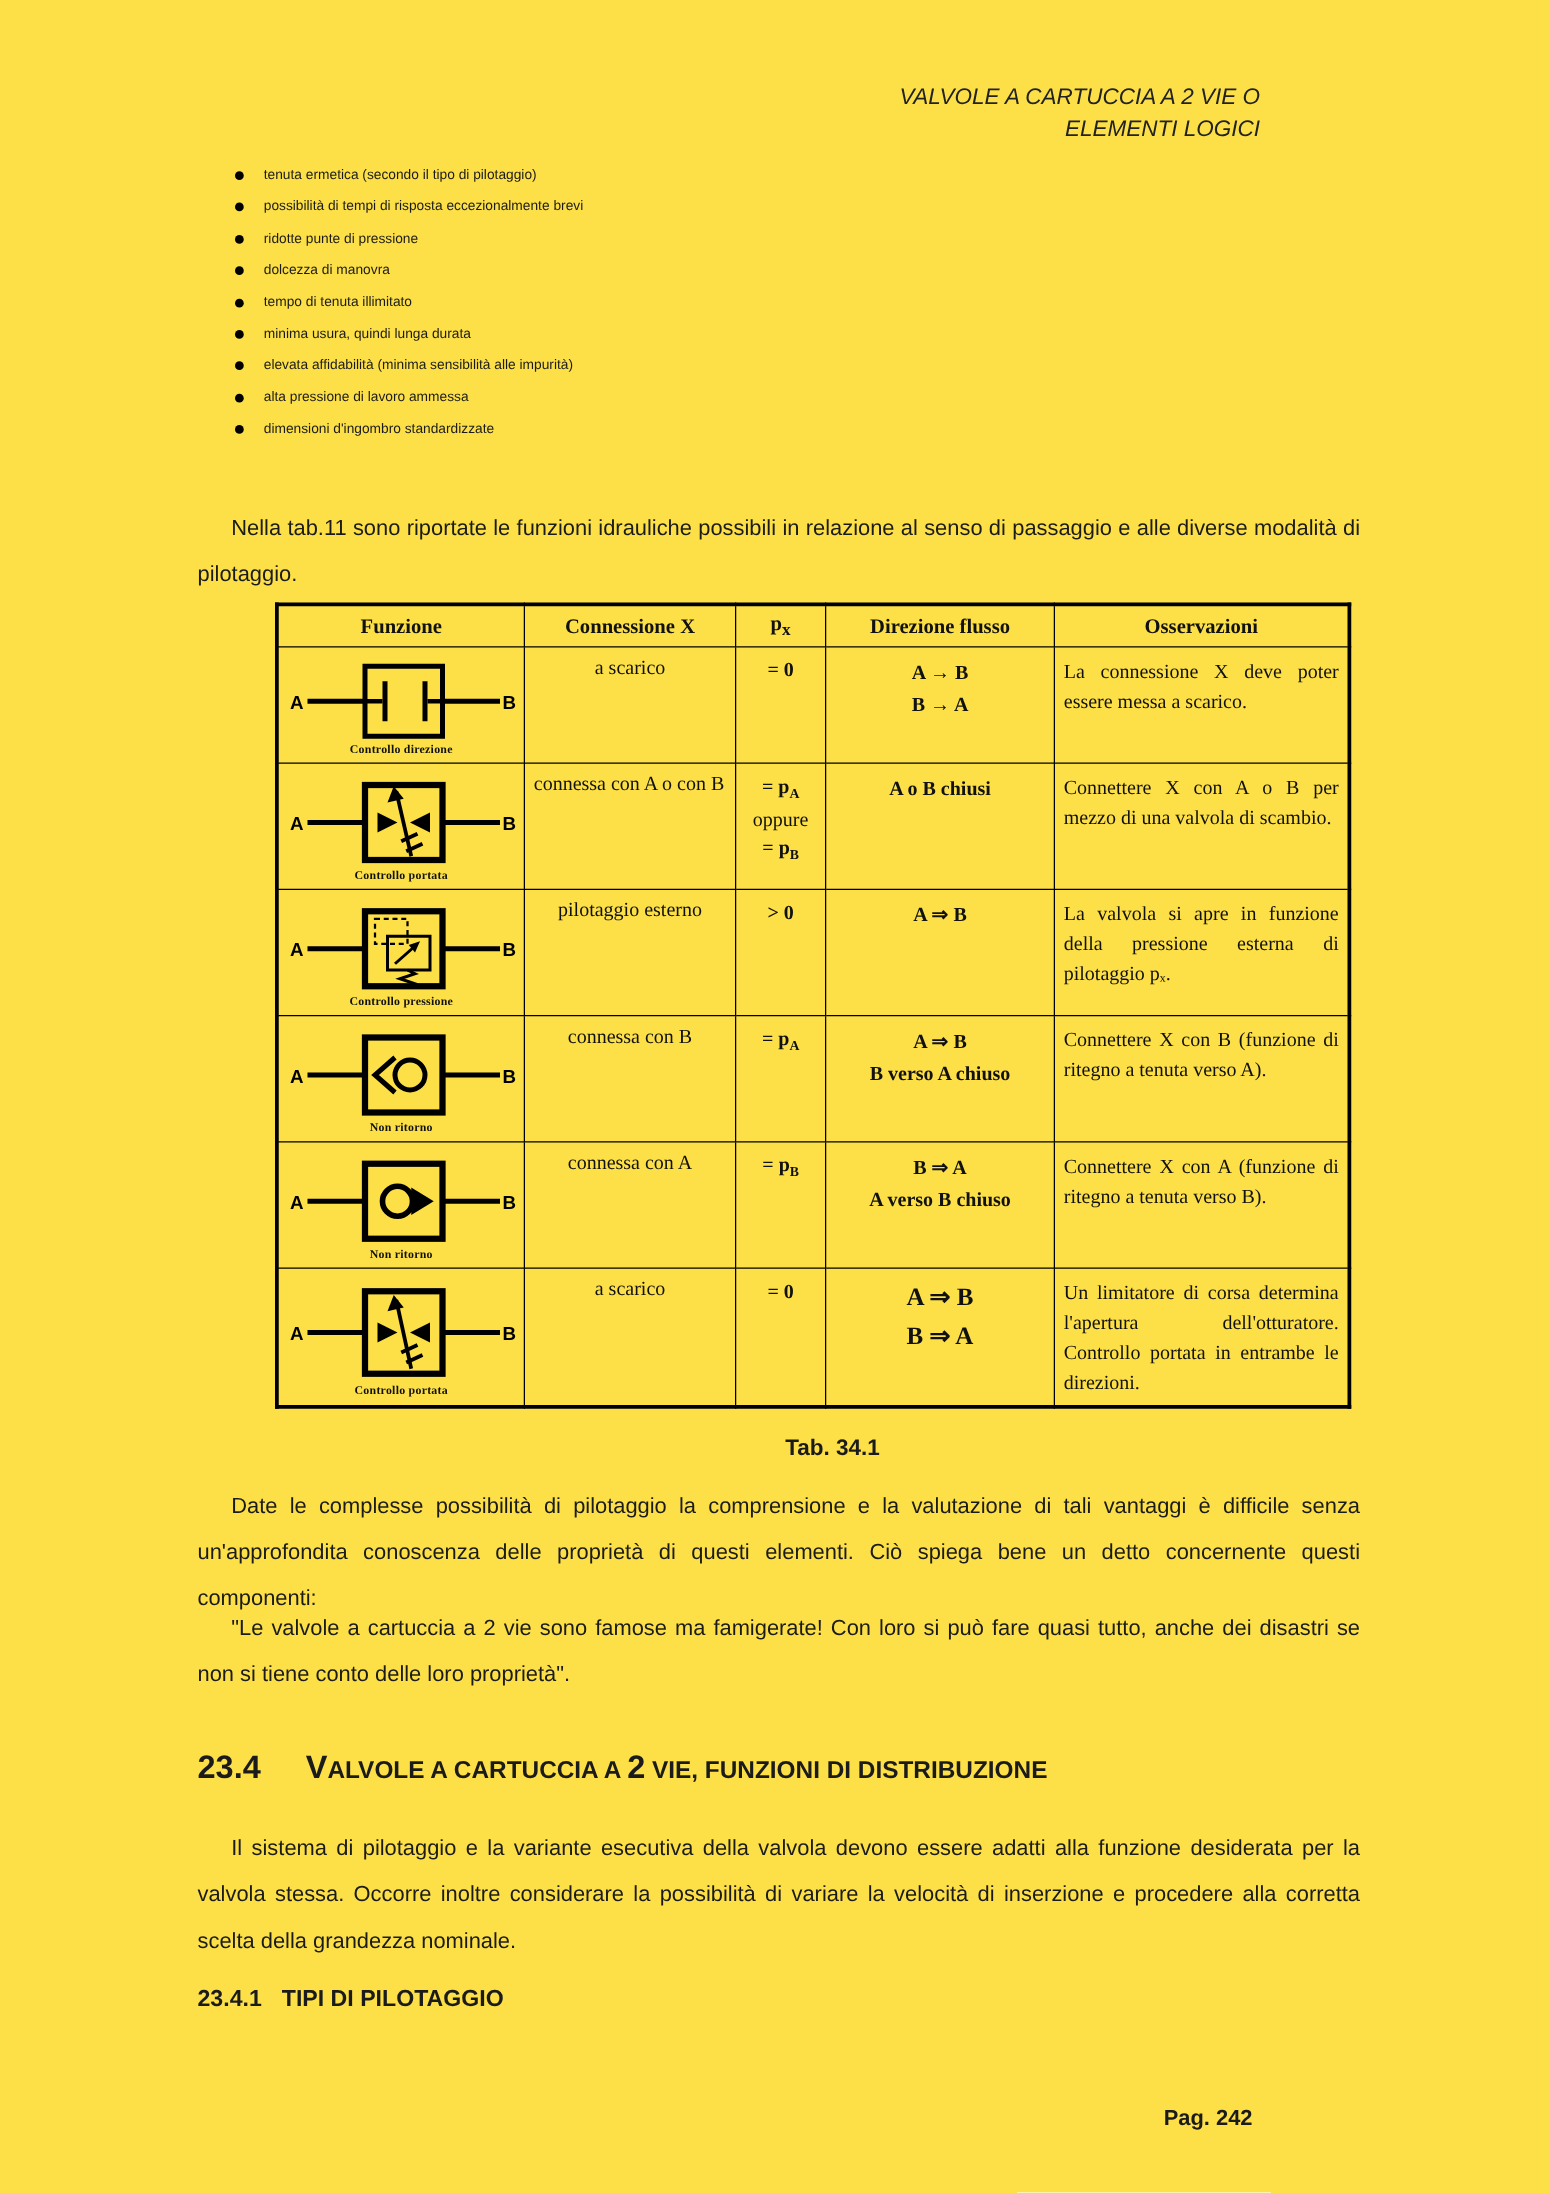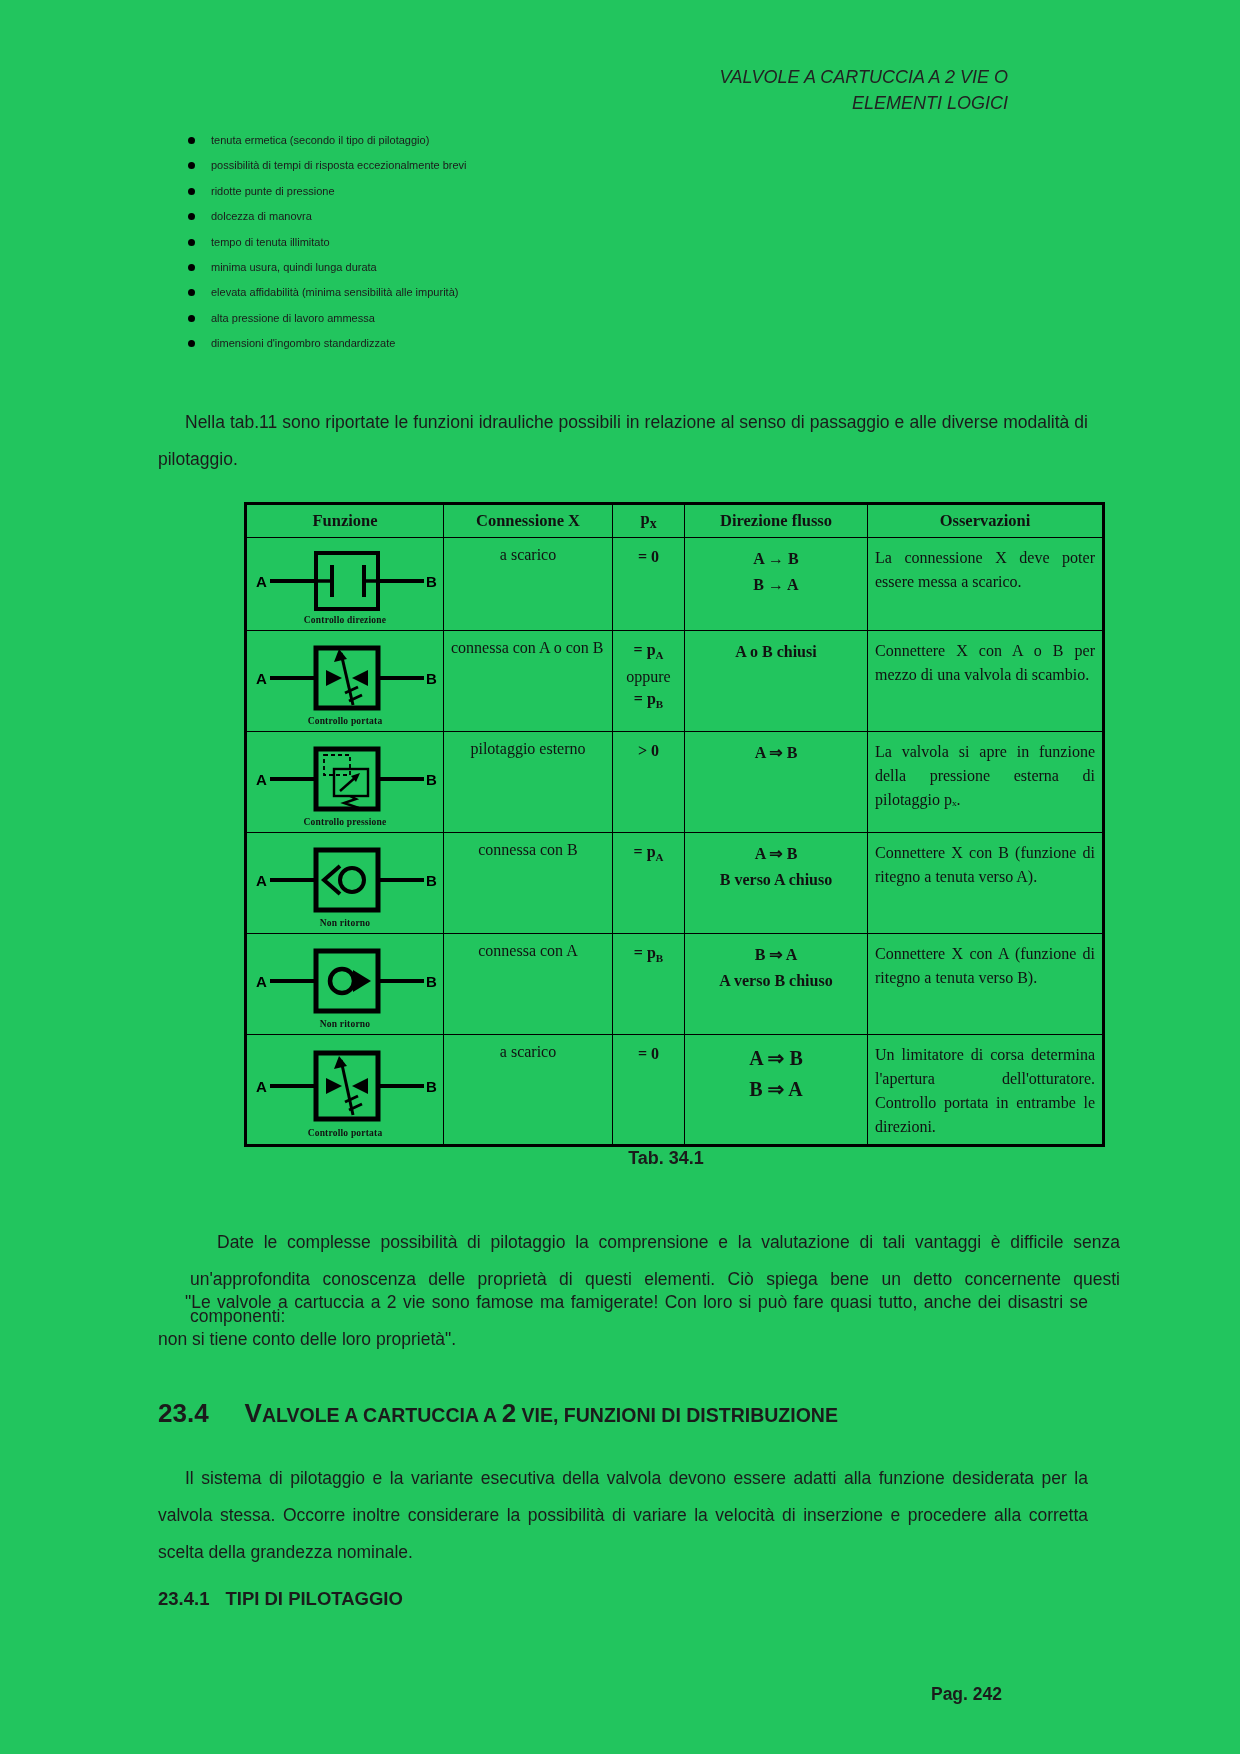--- a/index.html
+++ b/index.html
@@ -1,21 +1,21 @@
 <!DOCTYPE html>
 <html><head>
 <meta charset="utf-8">
 <style>
   * { margin:0; padding:0; box-sizing:border-box; }
   html,body { background:#ffffff; }
   body {
     width:1240px; height:1754px; position:relative;
     font-family:"Liberation Sans", sans-serif; color:#1b1b1b;
   }
-  .page { position:absolute; inset:0; background:#22c55e; }
+  .page { position:absolute; inset:0; background:#fde047; }
 
   
   .doc-title {
     position:absolute; top:64px; left:300px; right:232px;
     text-align:right; font-style:italic; font-size:18px; line-height:26px;
     color:#222;
   }
 
   
   .bullets { position:absolute; top:128px; left:188px; width:920px; }
@@ -25,31 +25,30 @@
     background:#000; margin:9px 16px 0 0;
   }
 
   
   .para {
     position:absolute; left:158px; width:930px;
     font-size:17.5px; line-height:37px; text-align:justify; text-indent:27px;
     color:#1b1b1b;
   }
   .p-intro { top:404px; }
-  .p-1 { top:1224px;margin-left:32px; }
+  .p-1 { top:1186px; }
   .p-2 { top:1284px; }
   .p-3 { top:1460px; }
 
   
   table.valve-table {
-    position:absolute; top:502px; left:220px; width:858px;
+    position:absolute; top:482px; left:220px; width:858px;
     border-collapse:collapse; table-layout:fixed;
     font-family:"Liberation Serif", serif; font-size:16px; color:#111;
     border:3px solid #000;
-    margin-left:24px;
   }
   .valve-table th, .valve-table td {
     border:1.6px solid #000; vertical-align:top; padding:5px 7px;
   }
   .valve-table th {
     font-weight:bold; font-size:16.5px; text-align:center;
     padding:4px 2px; height:34px; vertical-align:middle;
   }
   tr.r1 { height:84px; }  tr.r2 { height:100px; } tr.r3 { height:101px; }
   tr.r4 { height:97px; }  tr.r5 { height:93px; }  tr.r6 { height:109px; }

